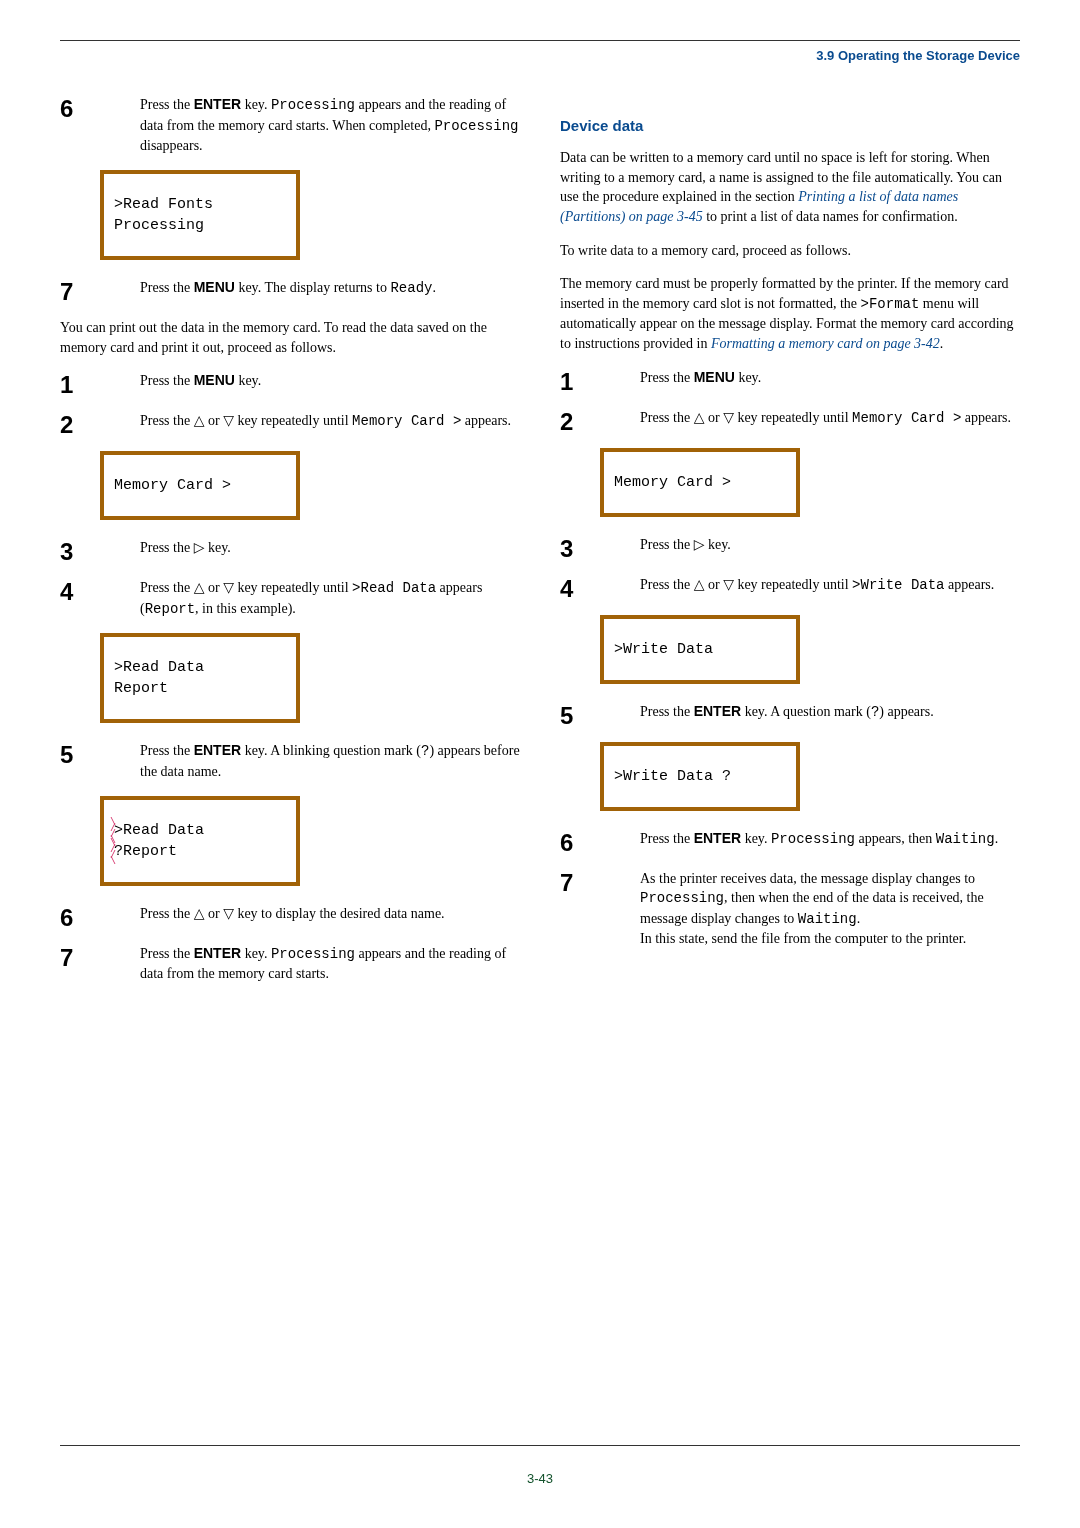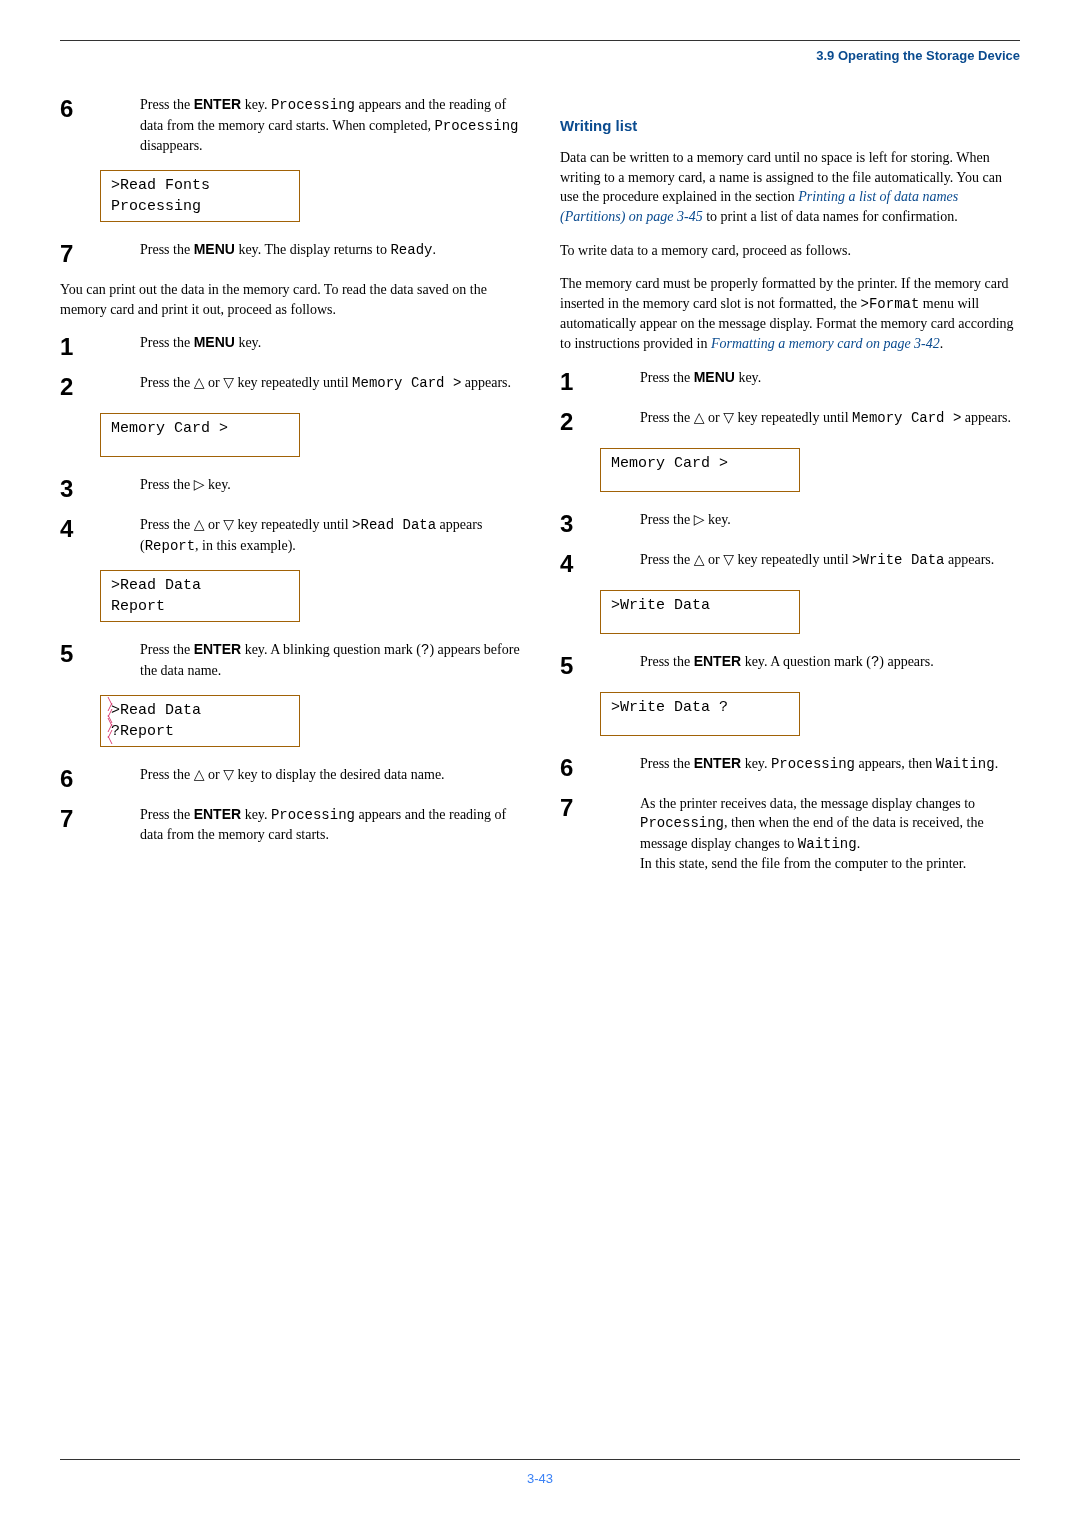--- a/index.html
+++ b/index.html
@@ -51,24 +51,24 @@
     margin-left: 40px;
   }
   .bold-key {
     font-family: Arial, sans-serif;
     font-weight: bold;
   }
   .mono {
     font-family: 'Courier New', monospace;
   }
   .display-box {
-    border: 1px solid #a16207;
+    border: 4px solid #a16207;
     font-family: 'Courier New', monospace;
     font-size: 15px;
-    padding: 4px 10px;
+    padding: 20px 10px;
     margin: 10px 0 18px 40px;
     width: 200px;
     min-height: 44px;
     line-height: 1.4;
   }
   .section-heading {
     font-family: Arial, sans-serif;
     font-weight: bold;
     color: #0a4b8f;
     font-size: 15px;
@@ -84,22 +84,22 @@
   .tri-up::before { content: "△"; }
   .tri-down::before { content: "▽"; }
   .tri-right::before { content: "▷"; }
   .footer {
     position: absolute;
     bottom: 40px;
     left: 60px;
     right: 60px;
     text-align: center;
     border-top: 1px solid #333;
-    padding-top: 10px;
-    color: #3b82f6;
+    padding-top: 24px;
+    color: #14532d;
     font-family: Arial, sans-serif;
     font-size: 13px;
   }
   .blink-cursor {
     position: relative;
   }
   .blink-marks {
     position: absolute;
     left: -4px;
     top: -2px;
@@ -200,21 +200,21 @@
       <div class="step-num">7</div>
       <div class="step-body">
         Press the <span class="bold-key">ENTER</span> key. <span class="mono">Processing</span> appears and the reading of data from the memory card starts.
       </div>
     </div>
 
   </div>
 
   <div class="col">
 
-    <div class="section-heading">Writing list</div>
+    <div class="section-heading">Device data</div>
 
     <p class="body-para">
       <span>Data can be written to a memory card until no space is left for storing. When writing to a memory card, a name is assigned to the file automatically. You can use the procedure explained in the section </span><span class="link-text">Printing a list of data names (Partitions) on page 3-45</span><span> to print a list of data names for confirmation.</span>
     </p>
 
     <p class="body-para">To write data to a memory card, proceed as follows.</p>
 
     <p class="body-para">
       The memory card must be properly formatted by the printer. If the memory card inserted in the memory card slot is not formatted, the <span class="mono">&gt;Format</span> menu will automatically appear on the message display. Format the memory card according to instructions provided in <span class="link-text">Formatting a memory card on page 3-42</span><span>.</span>
     </p>

